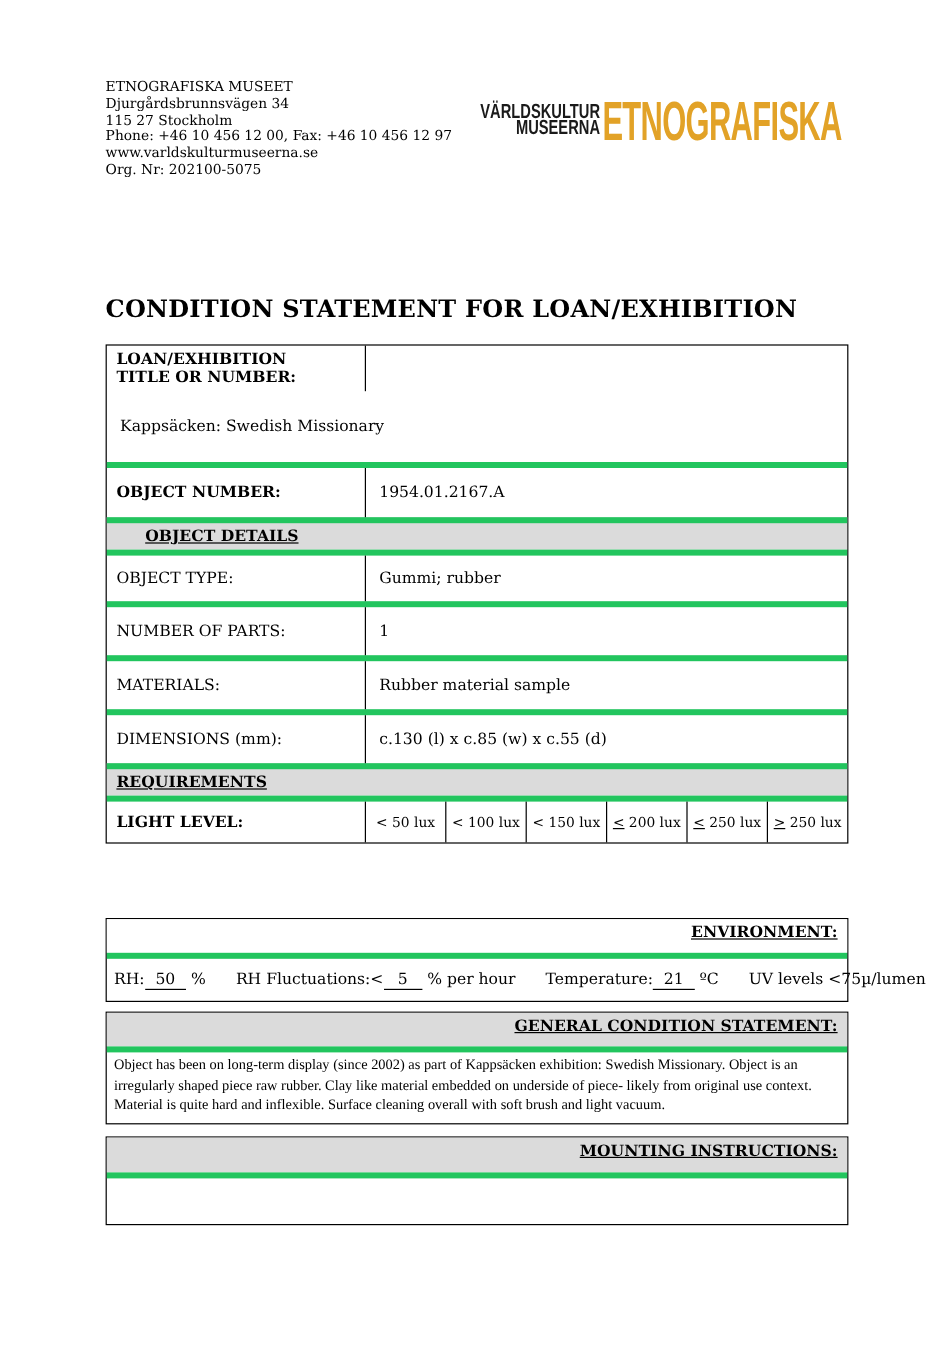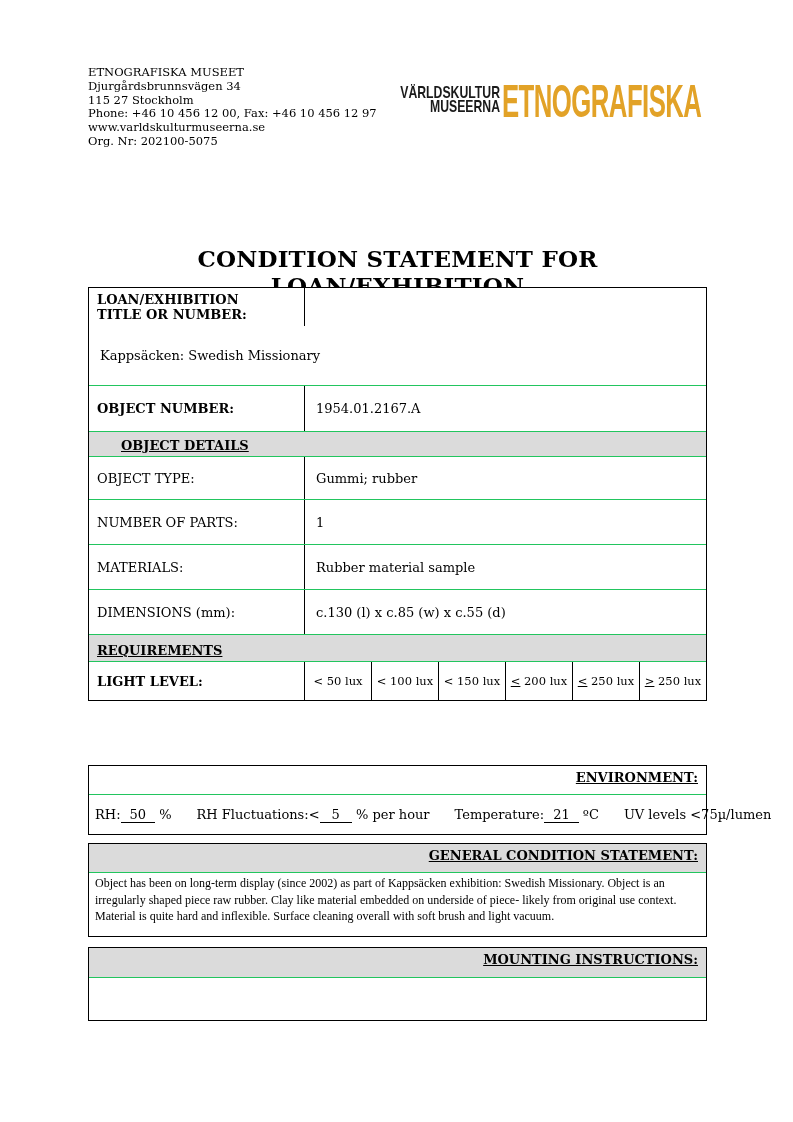--- a/index.html
+++ b/index.html
@@ -19,30 +19,30 @@
   }
   .logo-wordmark {
     position:absolute; left:502px; top:80px;
     font-family:"Liberation Sans", sans-serif; font-weight:bold; font-size:46px;
     line-height:42px; transform:scaleX(0.56); transform-origin:0 0;
     letter-spacing:-1px; color:#E2A227; white-space:nowrap;
   }
 
   
   .doc-title {
-    position:absolute; left:88px; top:245px; width:619px; text-align:center;
-    font-size:23px; font-weight:bold; letter-spacing:0.2px;
+    position:absolute; left:88px; top:245px; width:619px; 
+    font-size:20px; font-weight:bold; letter-spacing:0.2px;
   }
 
   
   .tbl {
     position:absolute; left:88px; width:619px; border:1px solid #000;
     box-sizing:border-box; font-size:13px; background:#fff;
   }
-  .row { display:flex; border-top:1px solid #22c55e; box-sizing:border-box; }
+  .row { display:flex; border-top:5px solid #22c55e; box-sizing:border-box; }
   .row:first-child { border-top:none;flex-direction:column; }
   .cell-label {
     width:216px; border-right:1px solid #000; box-sizing:border-box;
     padding:4px 8px; display:flex; align-items:center;
   }
   .cell-label .inner { max-width:182px; }
   .cell-value { flex:1; padding:4px 11px; display:flex; align-items:center; }
   .bold { font-weight:bold; }
 
   .band {

